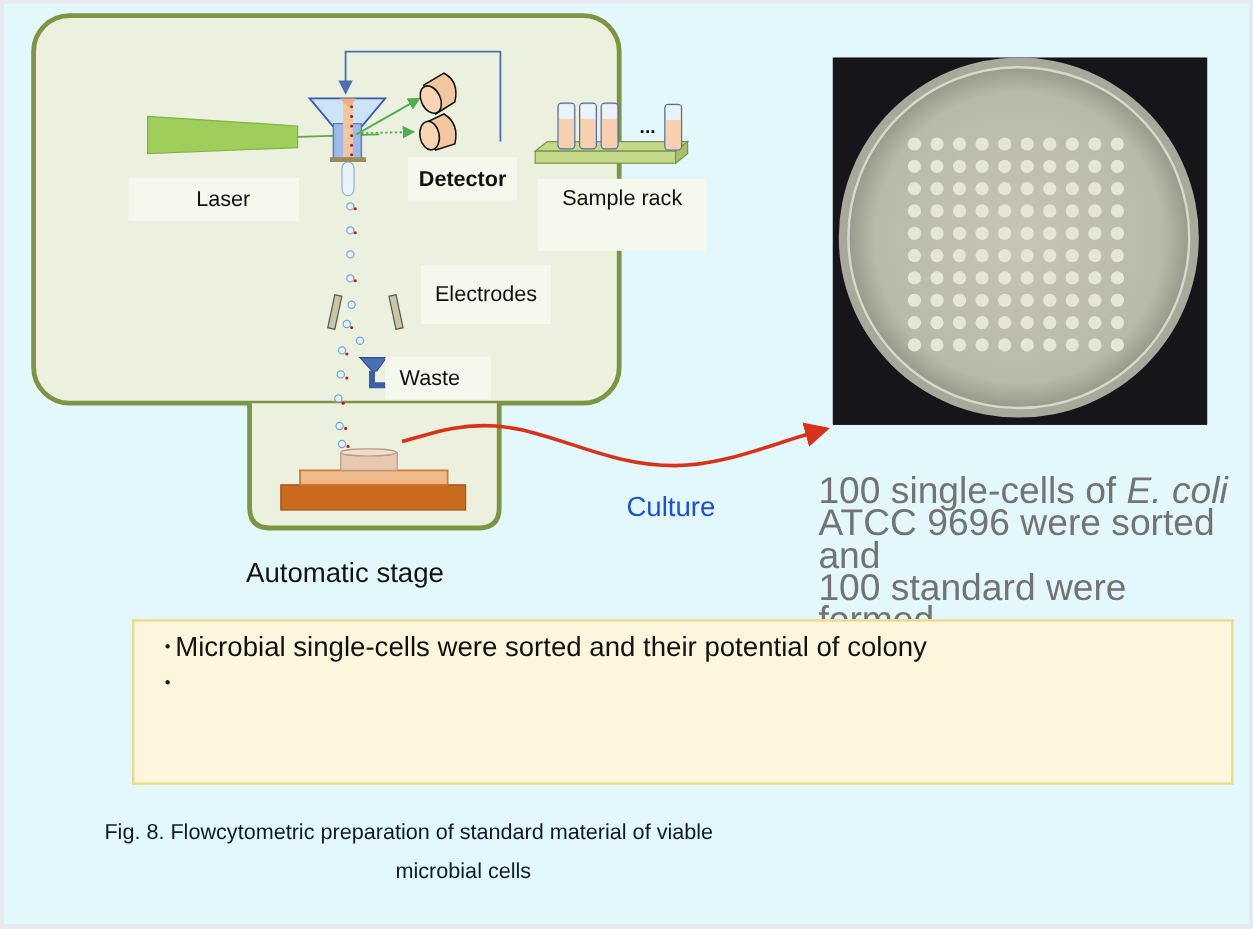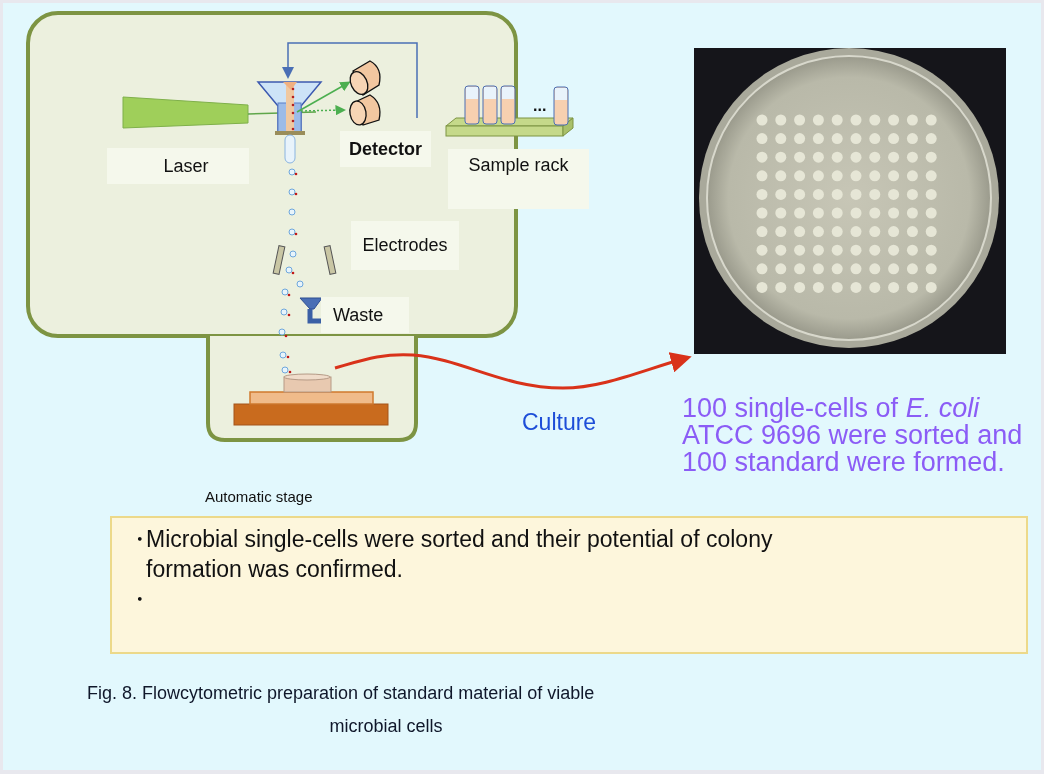--- a/index.html
+++ b/index.html
@@ -1,22 +1,22 @@
 <!DOCTYPE html>
 <html><head>
 <meta charset="utf-8">
 <style>
   html, body { margin:0; padding:0; }
   body { width:1044px; height:774px; background:#e8e8ee; position:relative; overflow:hidden; font-family:"Liberation Sans", sans-serif; }
   #slide { position:absolute; left:3px; top:3px; width:1038px; height:767px; background:#e2f8fd; }
   .lbl { position:absolute; background:#f5f8ec; color:#111; font-size:18px; display:flex; align-items:center; justify-content:center; }
   #diagram-svg { position:absolute; left:0; top:0; }
-  .caption-right { position:absolute; left:679px; top:392px; font-size:27px; line-height:27px; color:#8b5cf6; }
+  .caption-right { position:absolute; left:679px; top:392px; font-size:31px; line-height:27px; color:#737373; }
   .culture { position:absolute; left:519px; top:406px; font-size:23px; color:#1d4ed8; }
-  .stage-lbl { position:absolute; left:202px; top:461px; font-size:15px; color:#111;margin-top:24px; }
+  .stage-lbl { position:absolute; left:202px; top:461px; font-size:23px; color:#111; }
   #summary-box { position:absolute; left:107px; top:513px; width:918px; height:138px; background:#fdf6dc; border:2px solid #ecd98a; box-sizing:border-box; padding:6px 0 0 12px; }
   .bullet { position:relative; font-size:23px; line-height:30px; color:#111; padding-left:22px; }
   .bullet .dot { position:absolute; left:4px; top:0; }
   .fig-title { position:absolute; left:84px; top:674px; font-size:18px; line-height:33px; color:#0f172a; }
   .fig-title .l2 { padding-left:91px; display:block;text-align:center; }
   #plate { position:absolute; left:691px; top:45px; width:312px; height:306px; background:#0f0f12; }
 </style>
 </head>
 <body>
 
@@ -265,21 +265,20 @@
   <div class="caption-right">
     <div><span>100 single-cells of </span><i>E. coli</i></div>
     <div>ATCC 9696 were sorted and</div>
     <div>100 standard were formed.</div>
   </div>
 
   <div id="summary-box">
     <div class="bullet">
       <span class="dot">・</span>
       <div>Microbial single-cells were sorted and their potential of colony</div>
-      <div>formation was confirmed.</div>
     </div>
     <div class="bullet">
       <span class="dot">・</span>
     </div>
   </div>
 
   <div class="fig-title">
     <span>Fig. 8. Flowcytometric preparation of standard material of viable</span>
     <span class="l2">microbial cells</span>
   </div>

